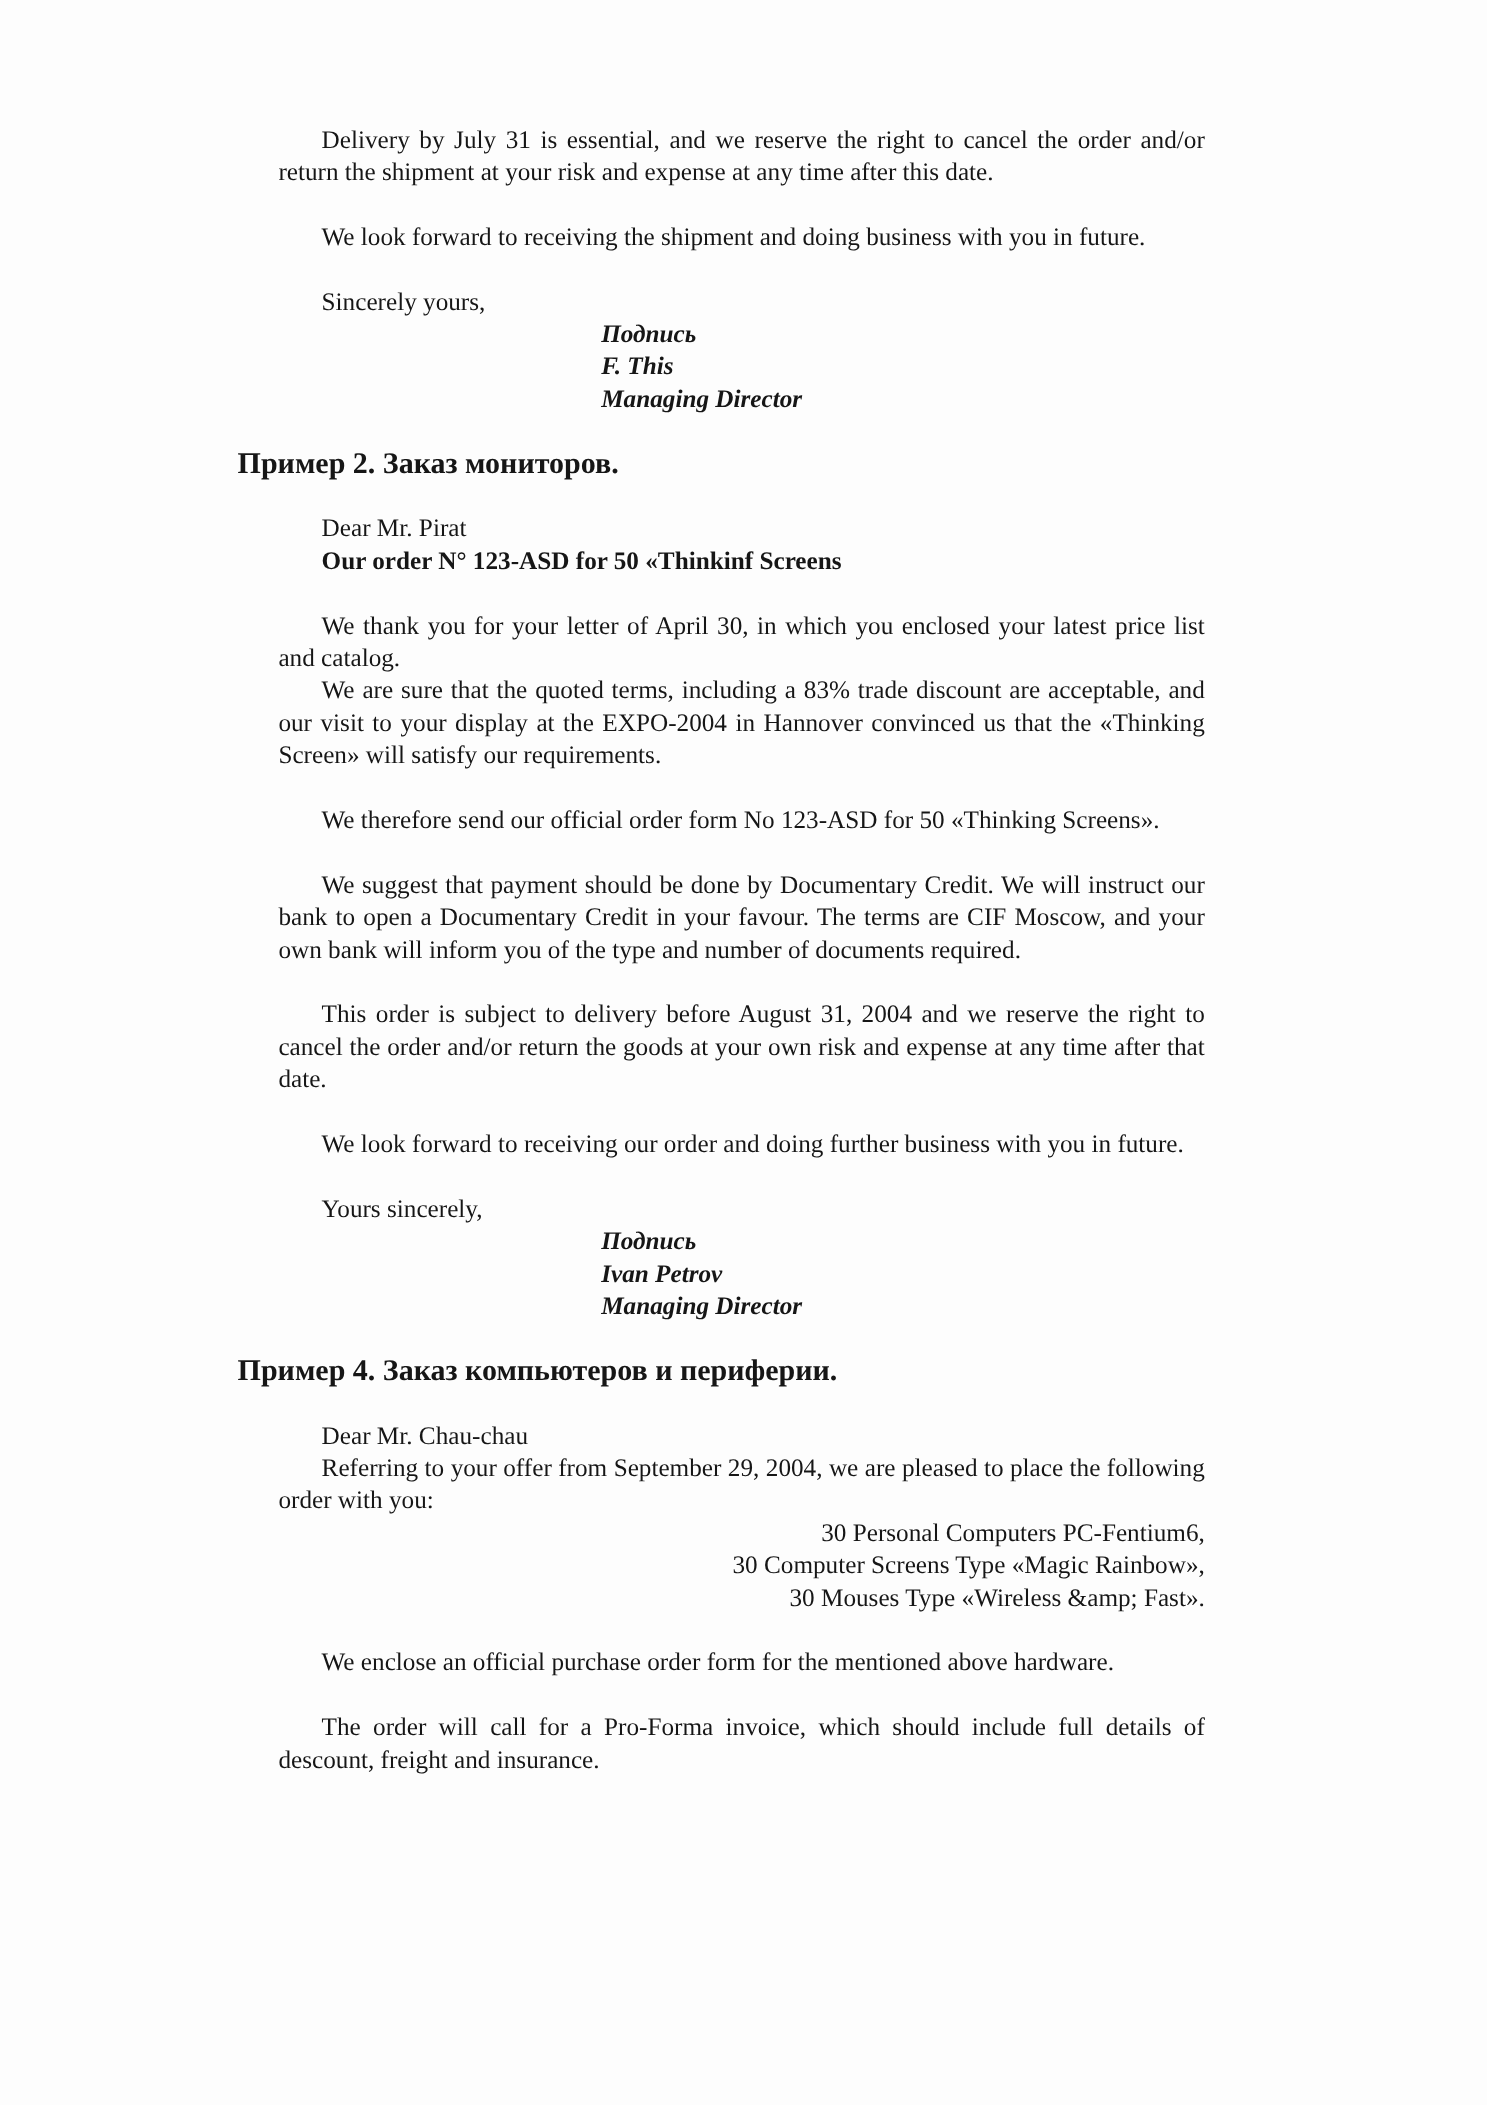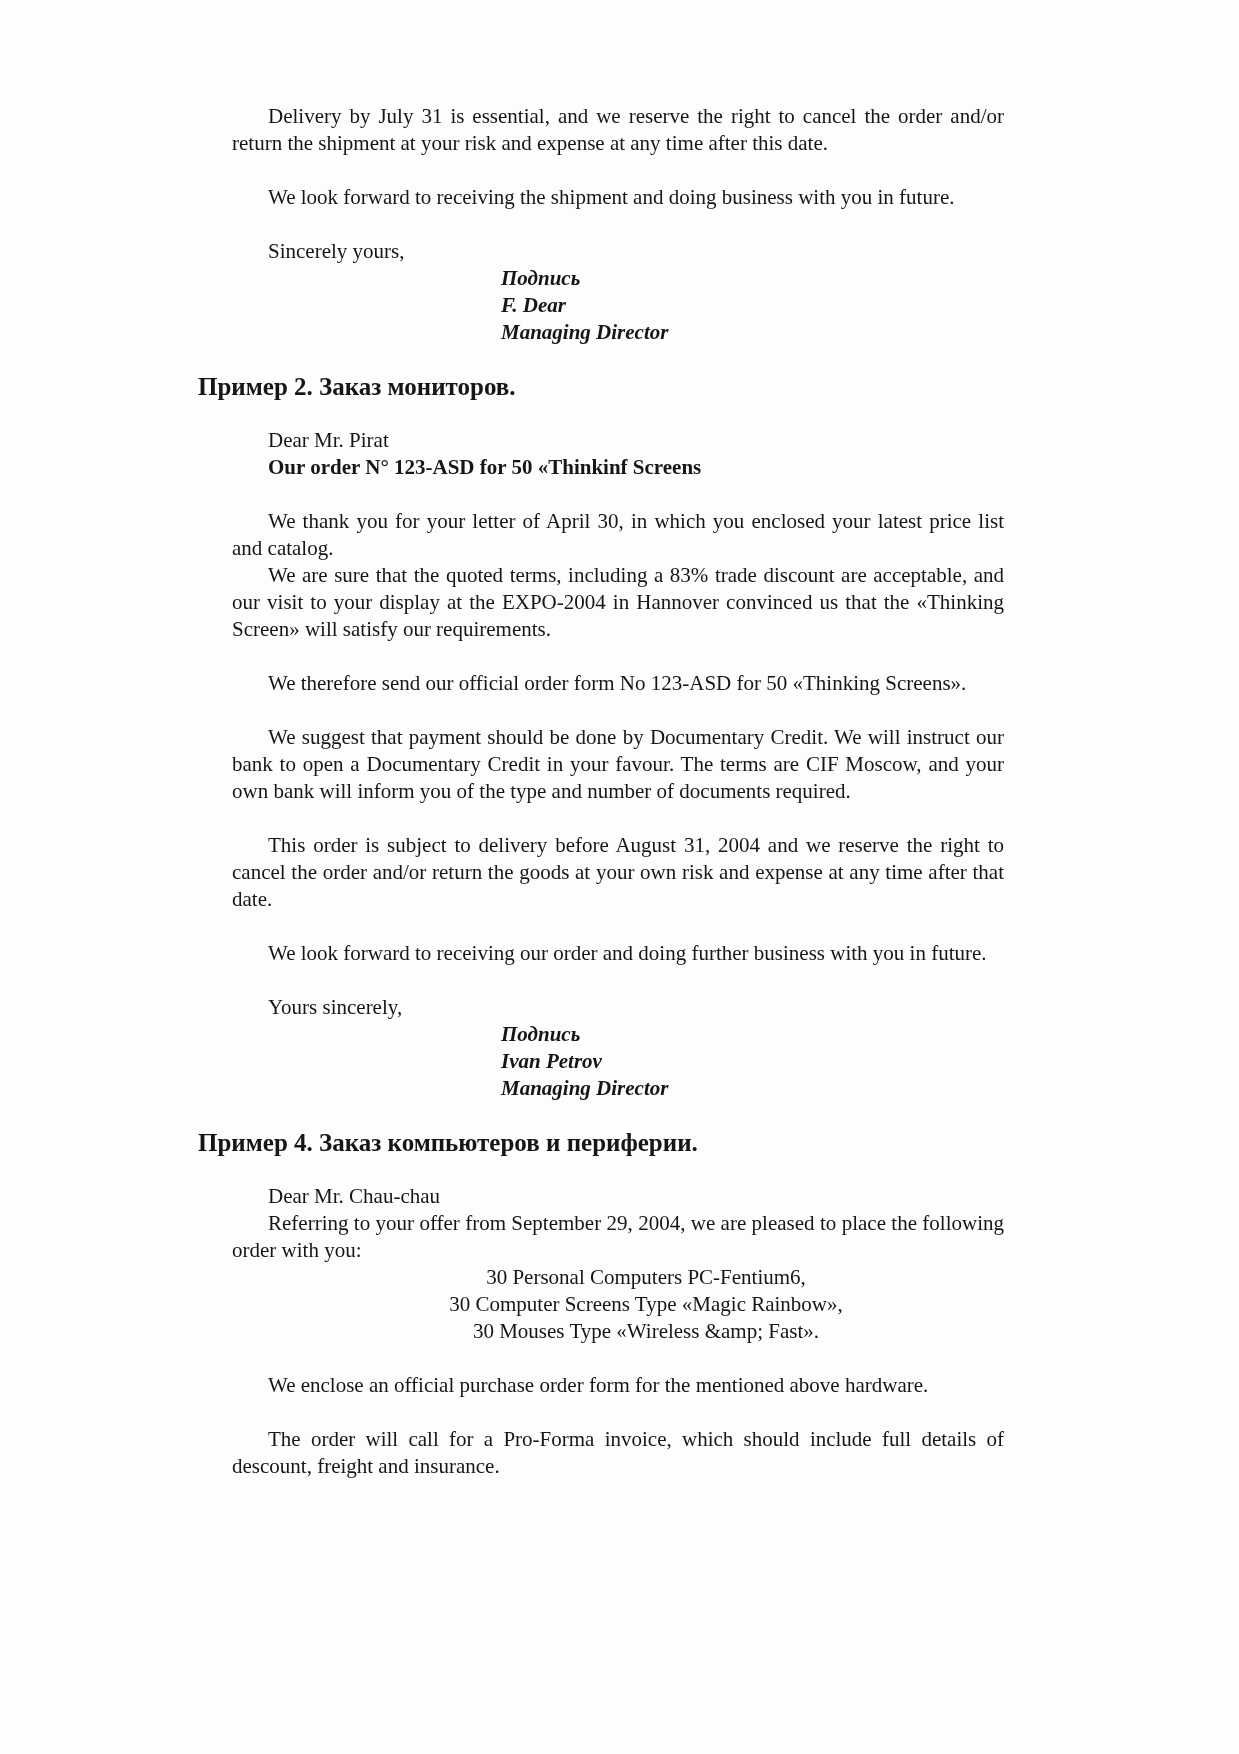--- a/index.html
+++ b/index.html
@@ -50,36 +50,36 @@
     text-align: left;
   }
   .sig-block { margin: 0 0 27px 303px; margin-left: 303px; }
   .sig-line {
     font-weight: bold;
     font-style: italic;
     text-align: left;
   }
   .order-item {
     margin-left: 90px;
-    text-align: center;
+    text-align: right;
   }
 </style>
 </head>
 <body style="background: rgb(253, 253, 253);">
 
 <div class="page" style="color: rgb(22, 22, 22);">
   <div class="content">
 
     <section>
       <p class="para mb1">Delivery by July 31 is essential, and we reserve the right to cancel the order and/or return the shipment at your risk and expense at any time after this date.</p>
       <p class="para mb1">We look forward to receiving the shipment and doing business with you in future.</p>
       <p class="closing mb0">Sincerely yours,</p>
       <div class="sig-block">
         <div class="sig-line">Подпись</div>
-        <div class="sig-line">F. Dear</div>
+        <div class="sig-line">F. This</div>
         <div class="sig-line">Managing Director</div>
       </div>
     </section>
 
     <section>
       <h2 class="heading">Пример 2. Заказ мониторов.</h2>
       <p class="salutation mb1">Dear Mr. Pirat</p>
       <p class="subject">Our order N° 123-ASD for 50 «Thinkinf Screens</p>
       <p class="para mb0">We thank you for your letter of April 30, in which you enclosed your latest price list and catalog.</p>
       <p class="para mb1">We are sure that the quoted terms, including a 83% trade discount are acceptable, and our visit to your display at the EXPO-2004 in Hannover convinced us that the «Thinking Screen» will satisfy our requirements.</p>

